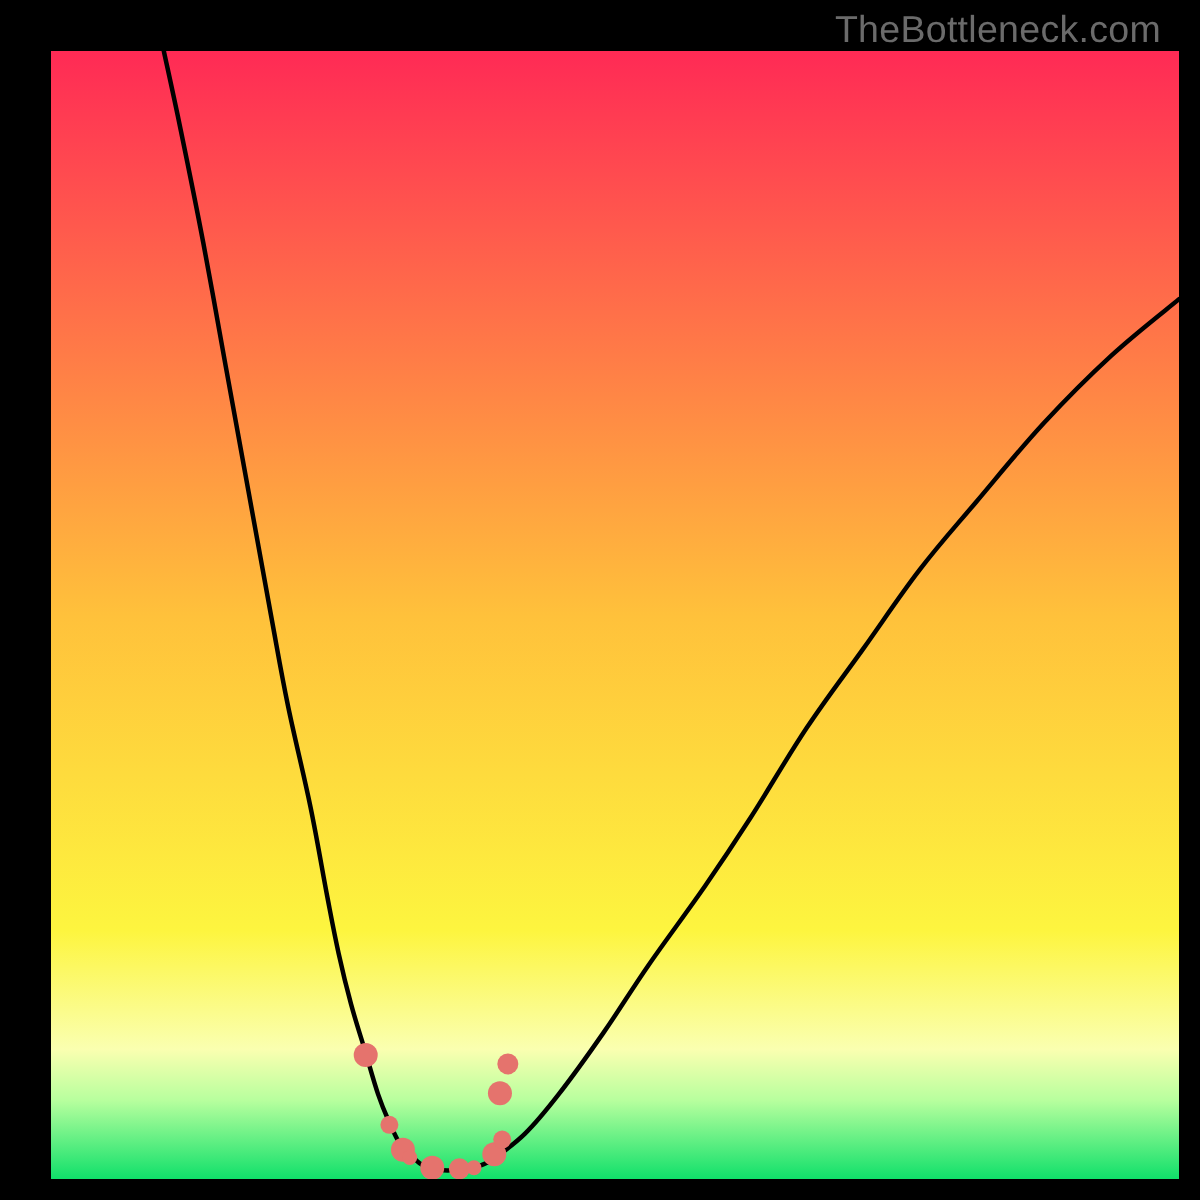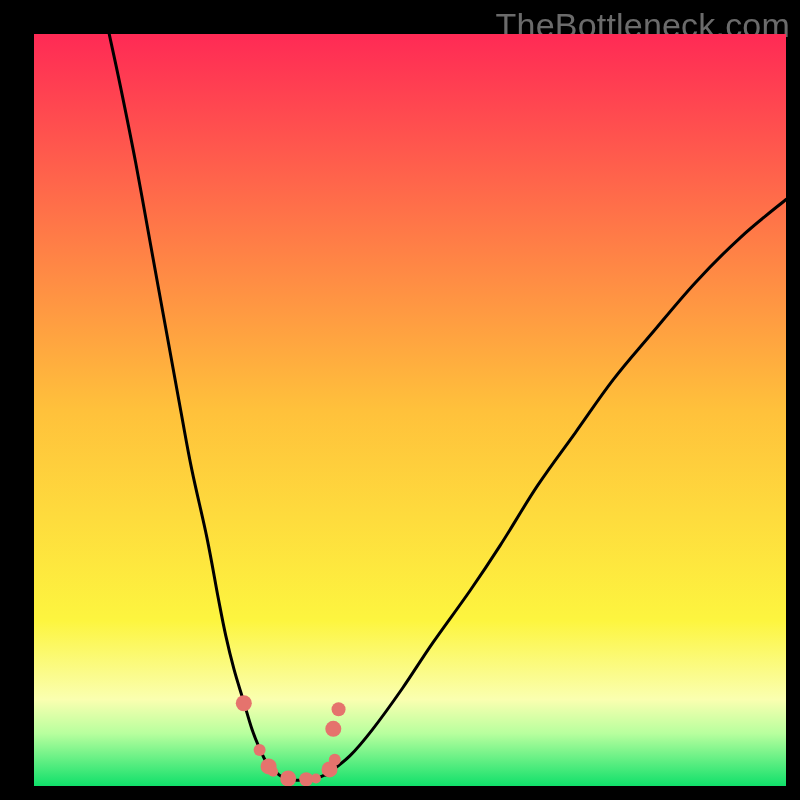--- a/index.html
+++ b/index.html
@@ -20,22 +20,22 @@
     position: absolute;
     left: 34px;
     top: 34px;
     width: 752px;
     height: 752px;
     overflow: hidden;
   }
   .watermark {
     position: absolute;
     top: 6px;
-    right: 10px;
-    font-size: 34px;
+    right: 26px;
+    font-size: 25px;
     font-weight: 400;
     color: #6b6b6b;
     letter-spacing: 0.2px;
     user-select: none;
   }
   svg { display: block; }
 </style>
 </head>
 <body>
 

